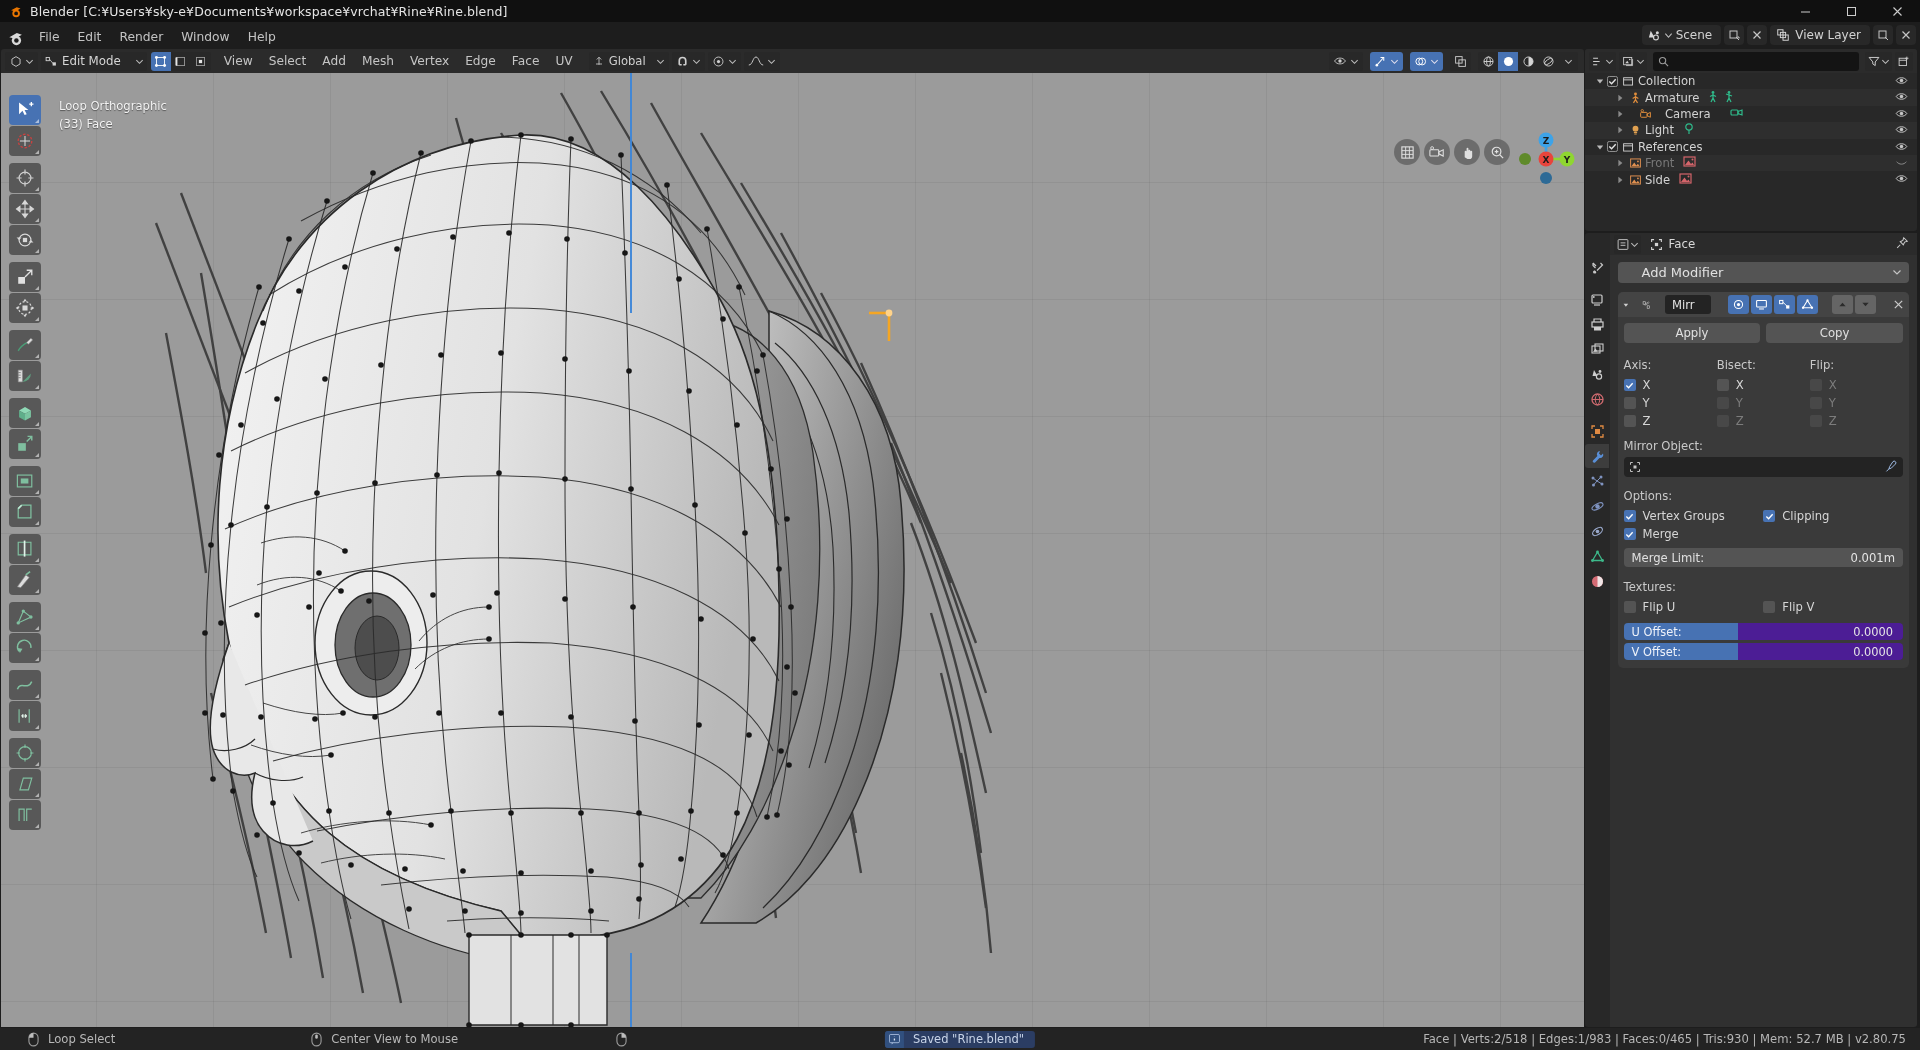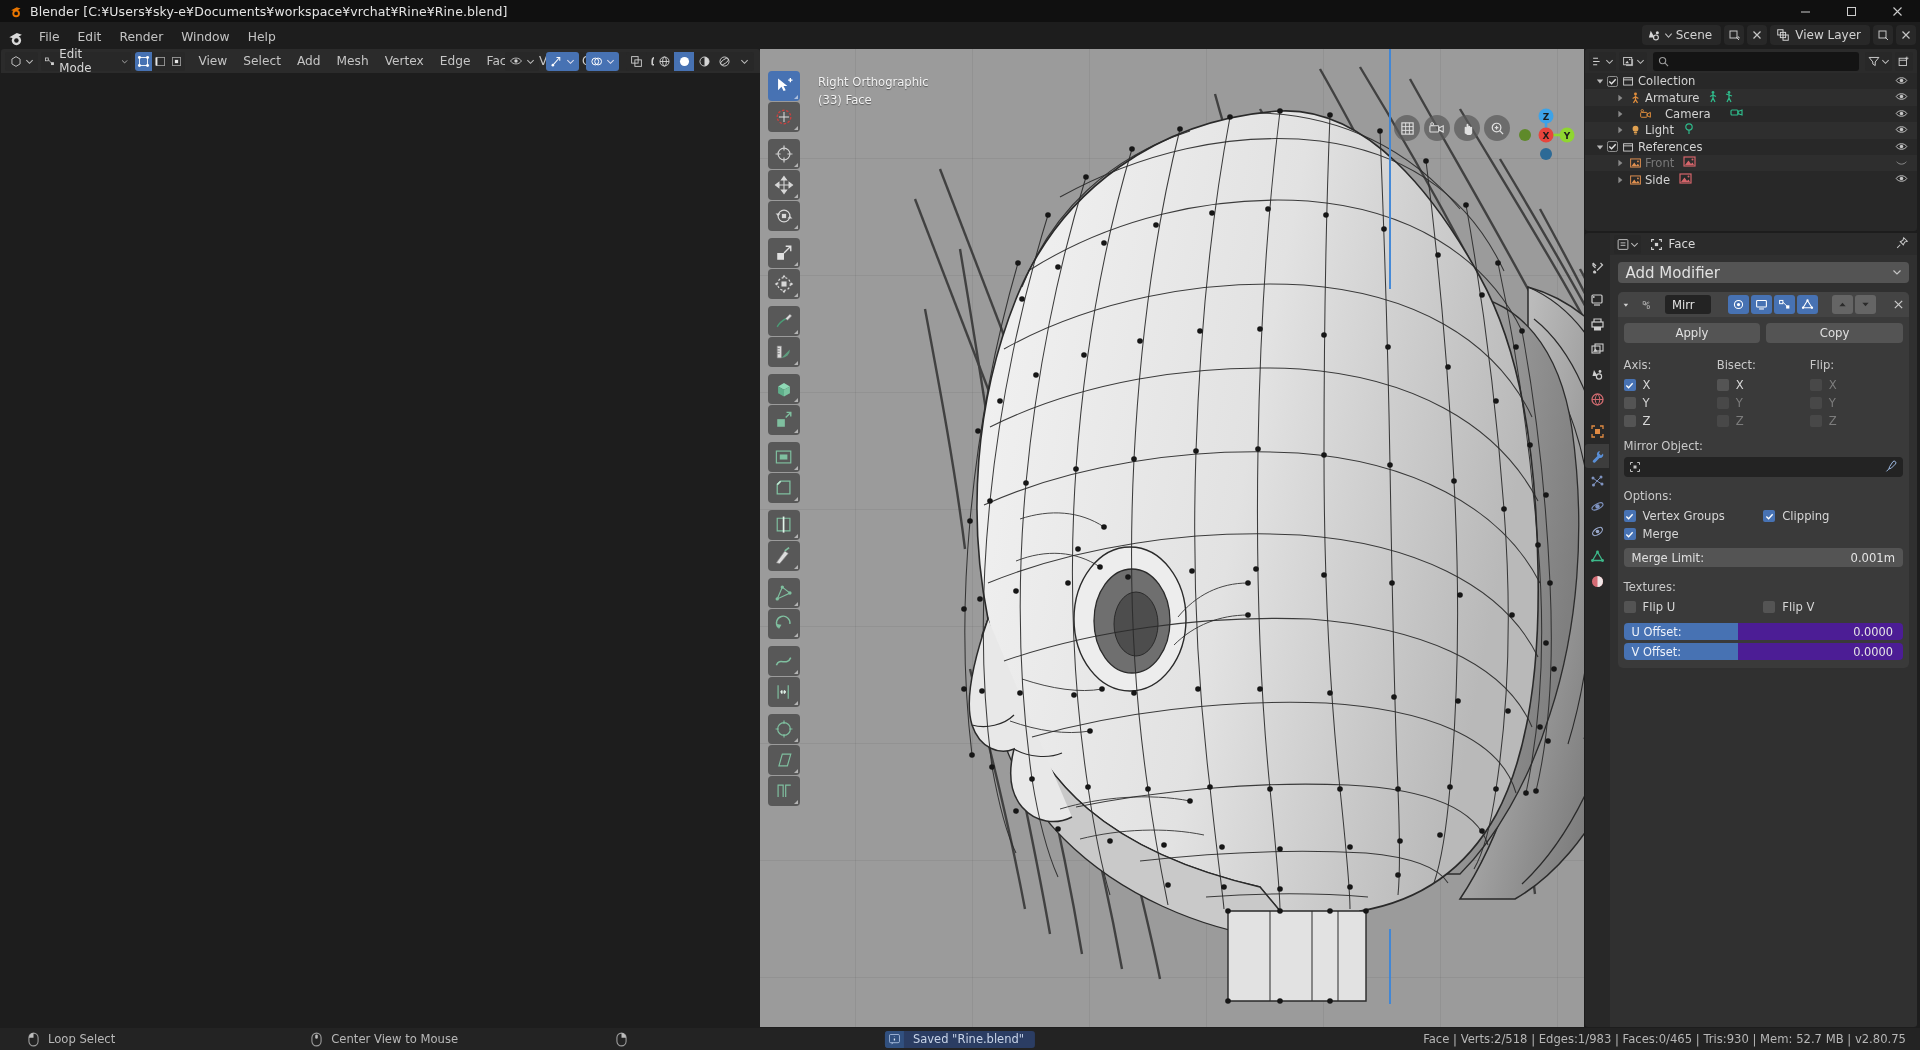--- a/index.html
+++ b/index.html
@@ -48,21 +48,21 @@
   }
   .tb-field .ico { width: 19px; height: 18px; display:flex; align-items:center; justify-content:center; }
   .tb-field .val { color: #d2d2d2; font-size: 12px; padding: 0 6px 0 3px; white-space:nowrap; }
   .tb-sq { width: 20px; height: 20px; background: #282828; border-radius: 4px; margin-left:3px;
            display:flex; align-items:center; justify-content:center; }
 
   
   .main { flex: 1 1 auto; display: flex; min-height: 0; background:#1d1d1d; }
 
   
-  .viewcol { width: 1585px; display: flex; flex-direction: row; padding: 1px; }
+  .viewcol { width: 1585px; display: flex; flex-direction: column; padding: 1px; }
   .vp-header {
     height: 24px; background: #2b2b2b; display: flex; align-items: center;
     padding: 0 4px; flex: 0 0 24px; border-radius: 3px 3px 0 0; position: relative;
   }
   .vh-btn { height: 19px; display: flex; align-items: center; background: #282828; border-radius: 3px;
             margin-right: 3px; padding: 0 4px; color: #d0d0d0; font-size: 11.6px; }
   .vh-menu { color: #c5c5c5; font-size: 12.2px; padding: 0 8px; height:19px; display:flex; align-items:center; border-radius:3px;}
   .mode-box { display:flex; align-items:center; background:#282828; border-radius:3px; height:19px; padding:0 3px; margin-right:4px;}
   .mode-box .txt { color:#d6d6d6; font-size:11.8px; padding:0 14px 0 4px; }
   .seg { display:flex; background:#282828; border-radius:3px; margin-right:5px; height:19px; overflow:hidden;}
@@ -119,21 +119,21 @@
                align-items:center; padding-top:22px; gap:1px; }
   .ptab { width:24px; height:24px; display:flex; align-items:center; justify-content:center; border-radius:3px 0 0 3px;}
   .ptab.active { background:#3d3d3d; }
   .ptab.gap { margin-top:7px; }
   .prop-main { flex:1 1 auto; background:#303030; border-radius:0 3px 3px 0; display:flex; flex-direction:column; min-width:0;}
   .prop-topbar { height:22px; background:#2b2b2b; display:flex; align-items:center; padding:0 4px; gap:3px; flex:0 0 22px;}
   .breadcrumb { display:flex; align-items:center; gap:6px; height:20px; padding:0 6px; color:#d9d9d9; font-size:11.8px; flex:1 1 auto;}
   .prop-content { flex:1 1 auto; padding:7px 8px; overflow:hidden; }
   .add-mod {
     height:21px; background:#545454; border-radius:4px; display:flex; align-items:center;
-    padding:0 8px; color:#e0e0e0; font-size:15px; position:relative; margin-bottom:9px;
+    padding:0 24px; color:#e0e0e0; font-size:13px; position:relative; margin-bottom:9px;
   }
   .add-mod .chev { position:absolute; right:7px; top:5px; }
   .mod-panel { background:#3a3a3a; border-radius:5px; padding:0; }
   .mod-head { height:25px; display:flex; align-items:center; padding:0 5px; gap:14px; background:#444; border-radius:5px 5px 0 0;}
   .mod-name { background:#232323; border-radius:3px; height:19px; display:flex; align-items:center;
               padding:0 7px; color:#e2e2e2; font-size:11.6px; min-width:46px; }
   .mod-toggles { display:flex; gap:2px; margin-left:3px; }
   .mtg { width:21px;height:19px;border-radius:3px;background:#4772b3;display:flex;align-items:center;justify-content:center;}
   .mod-arrows { display:flex; gap:2px; margin-left:auto; }
   .marr { width:21px;height:19px;border-radius:3px;background:#656565;display:flex;align-items:center;justify-content:center;}
@@ -695,21 +695,21 @@
             <g>
               <path d="M868 240 L888 240" stroke="#f5a623" stroke-width="2.6"></path>
               <path d="M888 240 L888 268" stroke="#f5a623" stroke-width="2.6"></path>
               <circle cx="888" cy="240" r="3.4" fill="#ffd38a"></circle>
             </g>
 
             <path d="M630 0 V240 M630 955 V880" stroke="#3d86d8" stroke-width="2" fill="none" opacity="0.95"></path>
           </svg>
         </div>
 
-        <div class="vp-text l1">Right Orthographic</div>
+        <div class="vp-text l1">Loop Orthographic</div>
         <div class="vp-text l2">(33) Face</div>
 
         <div class="toolbar" id="toolbar-host">
             <div class="tgroup">
               <div class="tool active">
                 <svg width="22" height="22" viewBox="0 0 26 26">
                   <path d="M6 4 L6 18 L10 14 L12.5 19 L15 18 L12.5 13 L17 13 Z" fill="#fff"></path>
                   <path d="M18 6 h5 M20.5 3.5 v5" stroke="#fff" stroke-width="1.6"></path>
                 </svg>
                 <span class="corner"></span>

